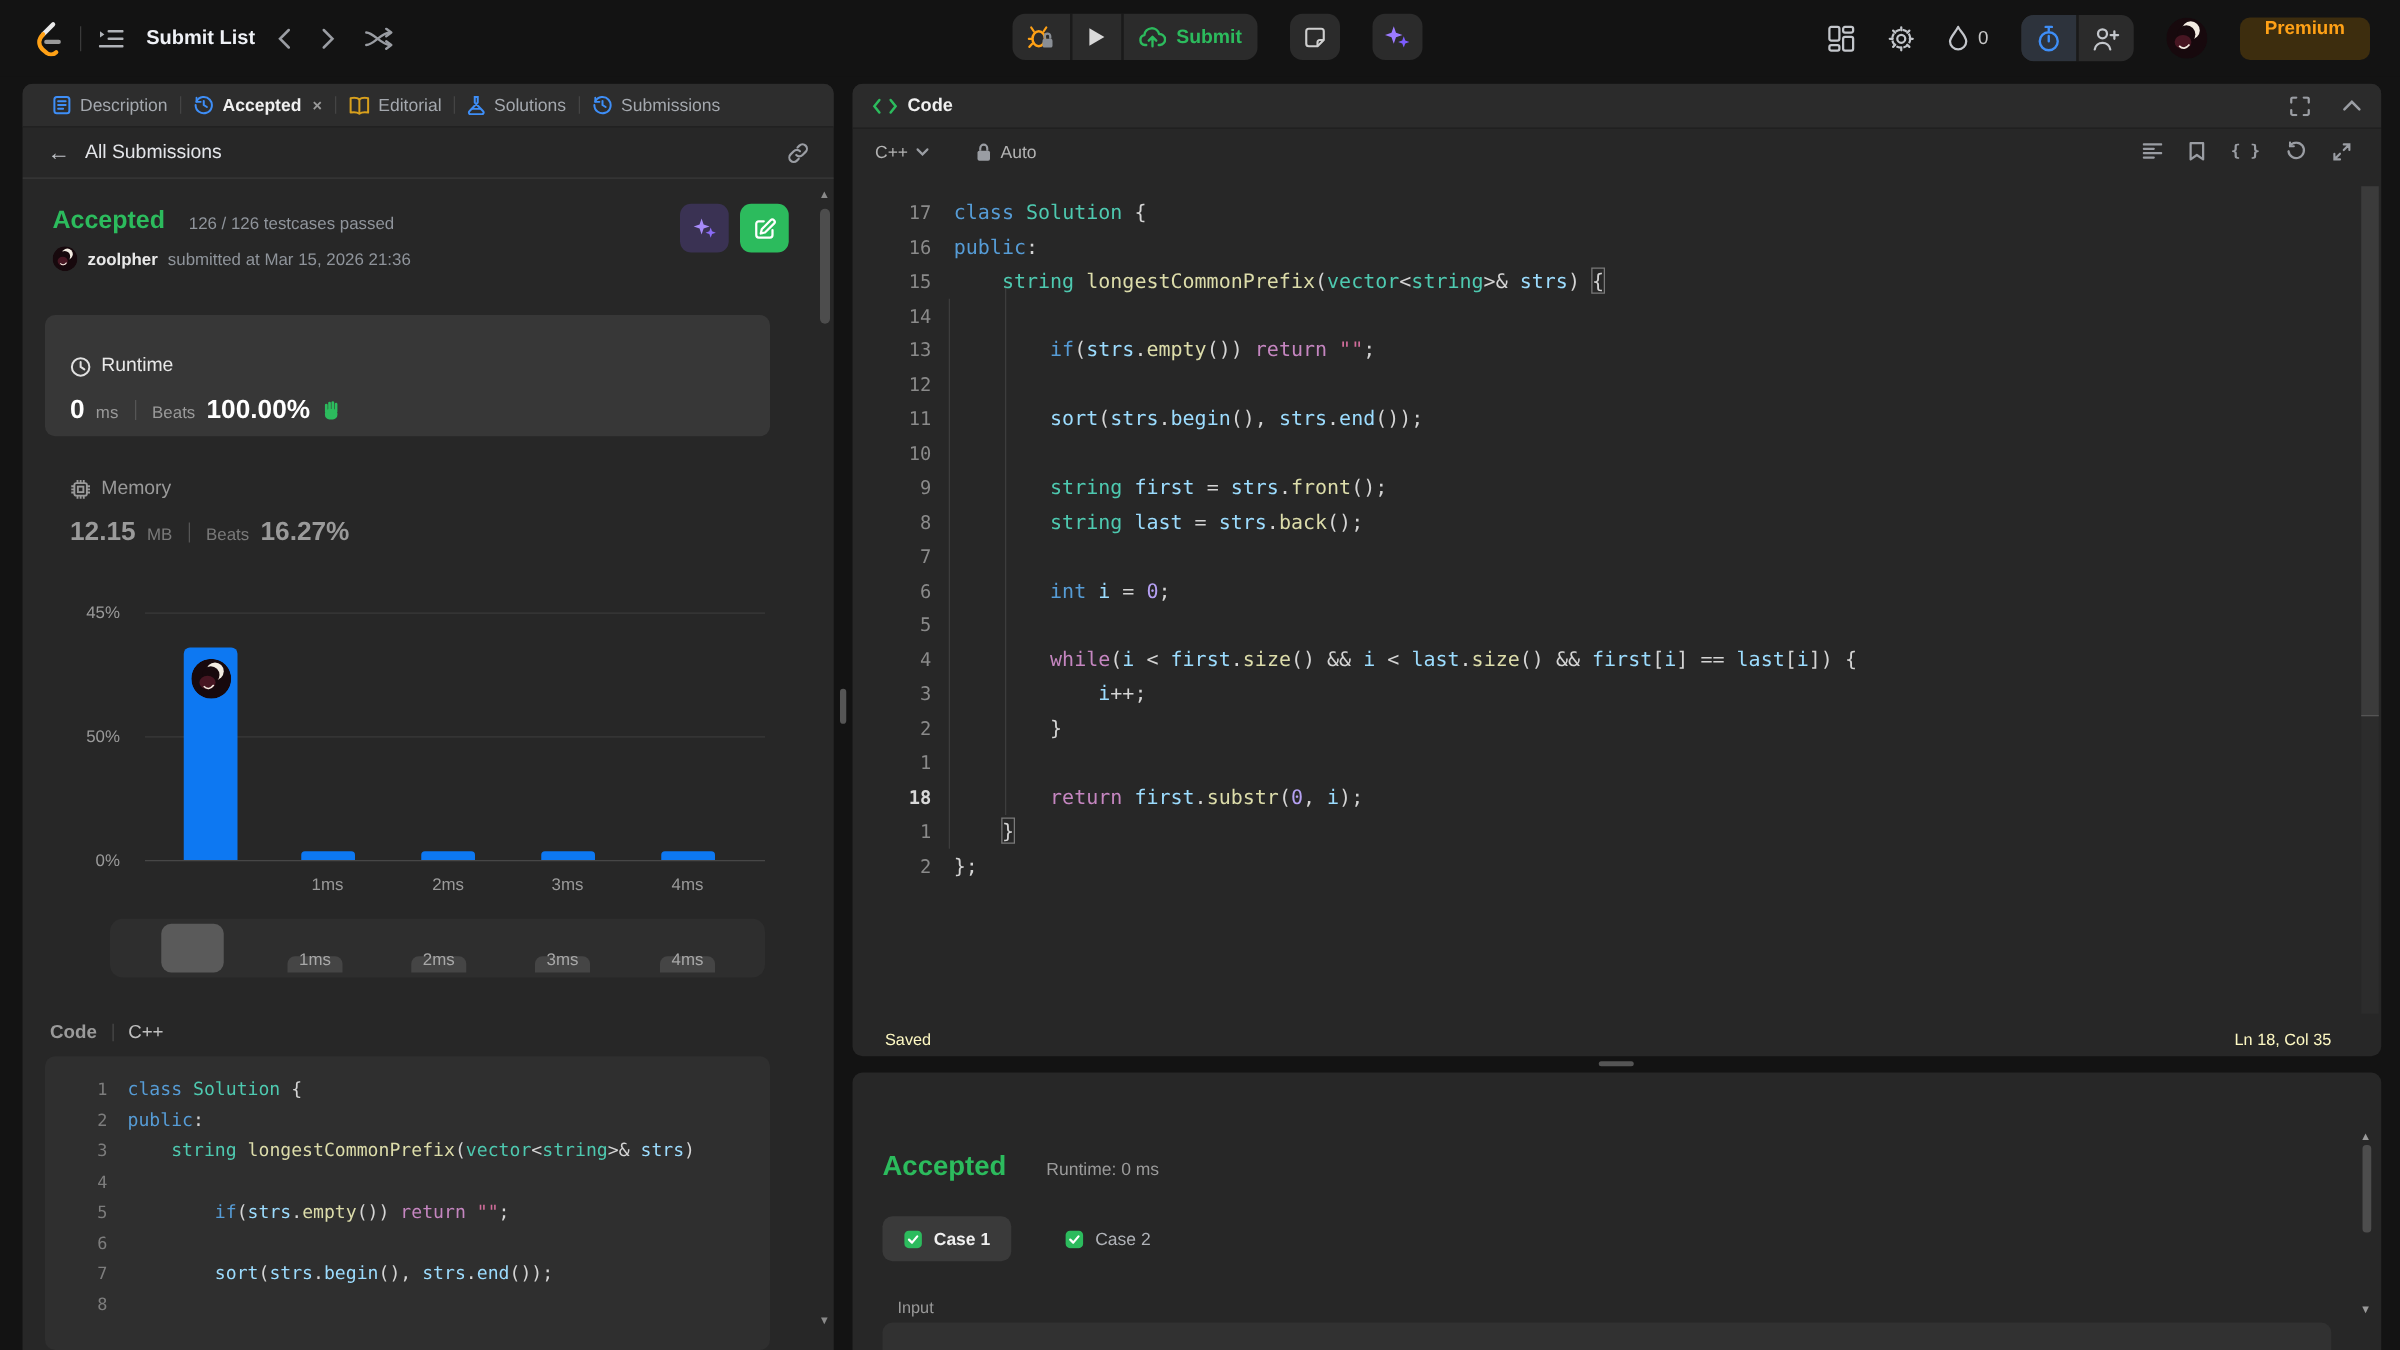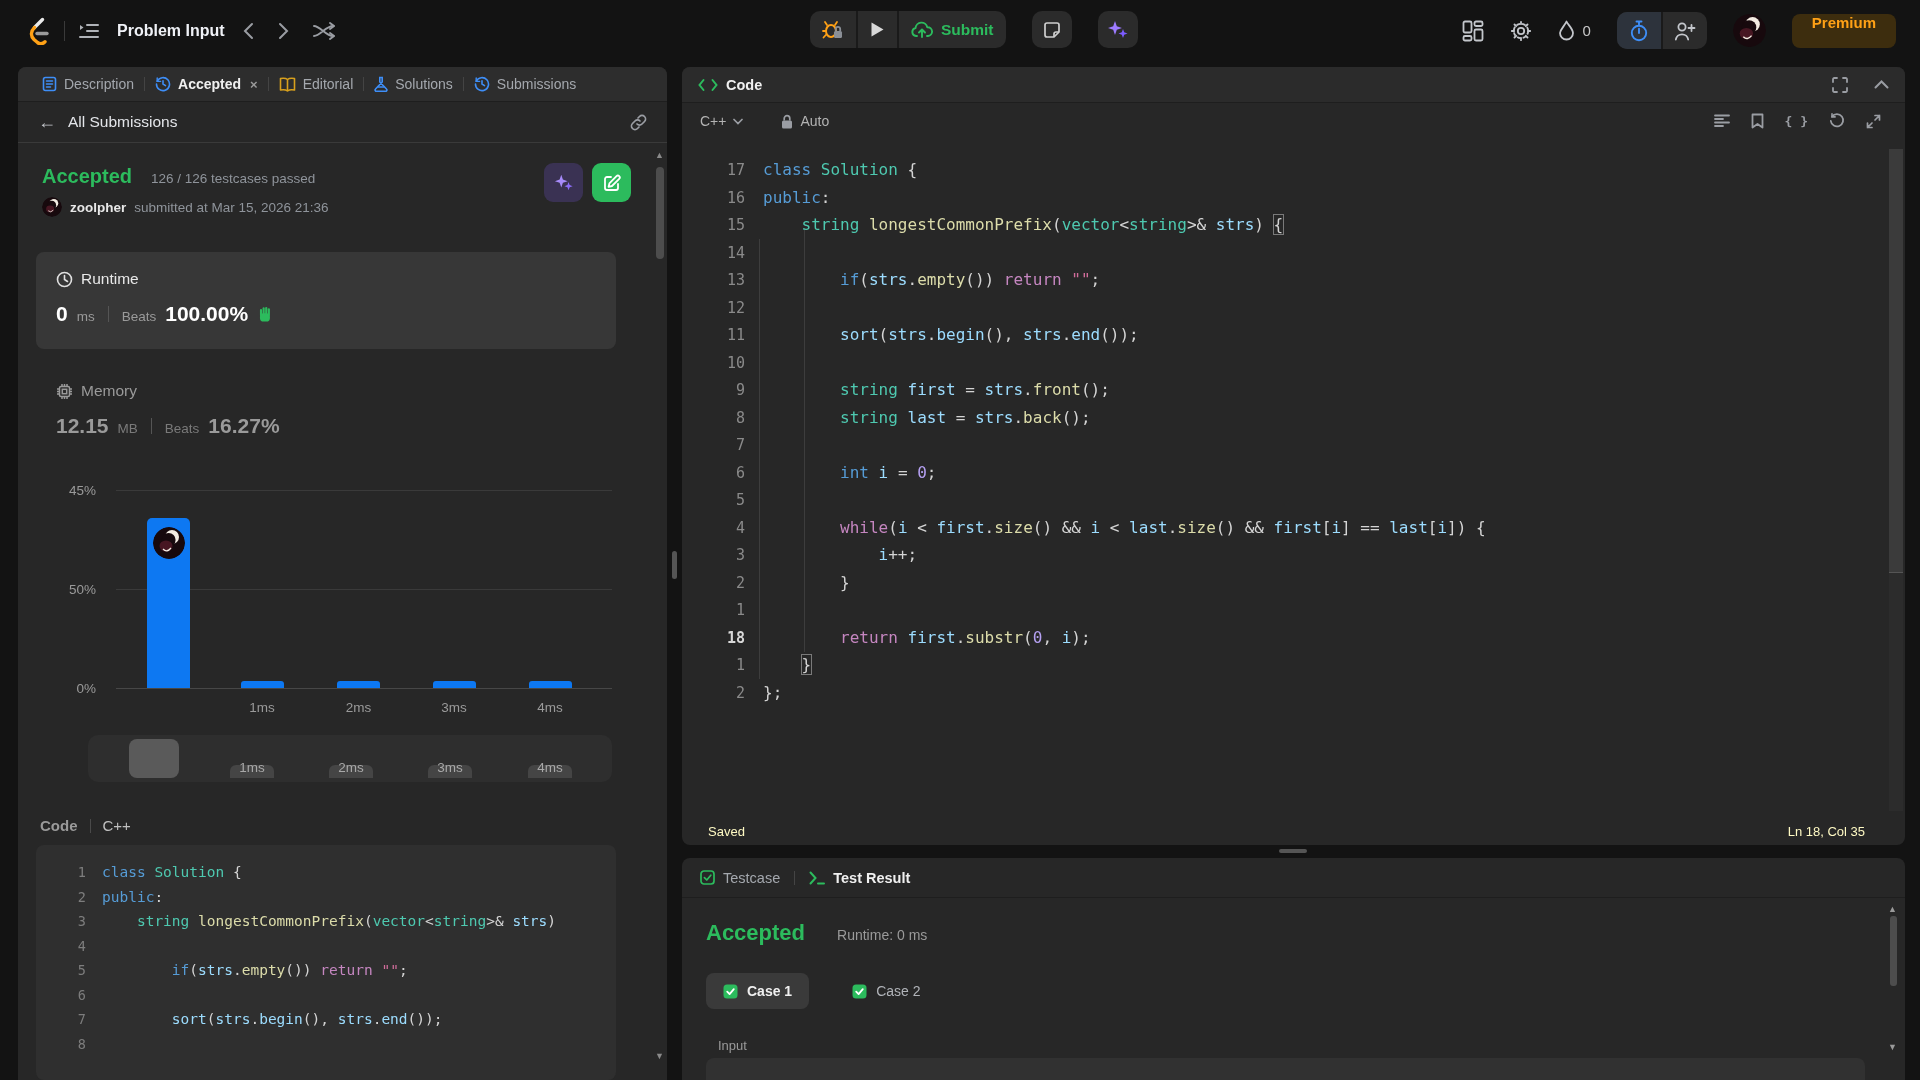--- a/index.html
+++ b/index.html
@@ -48,21 +48,21 @@
 
   .res-status { position:absolute; left:24px; top:98px; font-size:20px; font-weight:700; color:#2cbb5d; }
   .res-tc { position:absolute; left:133px; top:104px; font-size:13.5px; color:#8f949b; }
   .btn-ai { position:absolute; left:526px; top:96px; width:39px; height:39px; border-radius:9px; background:#3a3253; display:flex; align-items:center; justify-content:center; cursor:pointer; }
   .btn-edit { position:absolute; left:574px; top:96px; width:39px; height:39px; border-radius:9px; background:#2cbb5d; display:flex; align-items:center; justify-content:center; cursor:pointer; }
   .user-row { position:absolute; left:24px; top:130px; display:flex; align-items:center; gap:8px; font-size:13.5px; }
   .user-name { color:#e8e8e8; font-weight:700; }
   .user-sub { color:#8f949b; }
   .u-avatar { width:20px; height:20px; border-radius:50%; overflow:hidden; }
 
-  .rt-card { position:absolute; left:18px; top:185px; width:580px; height:97px; background:#373737; border-radius:8px; padding:18px 20px; }
+  .rt-card { position:absolute; left:18px; top:185px; width:580px; height:97px; background:#373737; border-radius:8px; padding:32px 20px; }
   .card-title { display:flex; align-items:center; gap:8px; font-size:15.5px; color:#e8e8e8; }
   .card-vals { display:flex; align-items:baseline; gap:9px; margin-top:14px; }
   .v-big { font-size:21px; font-weight:700; color:#fff; }
   .v-unit { font-size:13.5px; color:#9a9a9a; }
   .v-div { width:1px; height:16px; background:#555; align-self:center; margin:0 4px; }
   .mem-block { position:absolute; left:18px; top:305px; width:580px; padding:10px 20px; }
   .mem-block .card-title { color:#9a9a9a;text-align:right; }
   .mem-block .v-big { color:#9a9a9a; }
   .mem-block .v-unit, .mem-block .v-div { color:#7a7a7a; }
 
@@ -145,21 +145,21 @@
         <path d="M11 16.5 L21 16.5" stroke="#9a9a9a" stroke-width="3.4"></path>
       </svg>
     </span>
     <span class="tb-sep"></span>
     <button class="iconbtn">
       <svg width="20" height="18" viewBox="0 0 20 18" stroke="#b0b3b8" stroke-width="2" fill="none" stroke-linecap="round">
         <path d="M1 3 L4.5 5.5 L1 8" fill="#b0b3b8" stroke="none"></path>
         <path d="M8 3 H19 M8 9 H19 M1 15 H19"></path>
       </svg>
     </button>
-    <span class="pl-label">Problem Input</span>
+    <span class="pl-label">Submit List</span>
     <button class="iconbtn">
       <svg width="11" height="18" viewBox="0 0 11 18" stroke="#9a9da3" stroke-width="2" fill="none" stroke-linecap="round">
           <path d="M9 2 L2 9 L9 16"></path>
         </svg>
     </button>
     <button class="iconbtn" style="margin-left:10px;">
       <svg width="11" height="18" viewBox="0 0 11 18" stroke="#9a9da3" stroke-width="2" fill="none" stroke-linecap="round">
           <path d="M2 2 L9 9 L2 16"></path>
         </svg>
     </button>
@@ -551,36 +551,20 @@
       </div>
   </div>
 
   <div class="ed-foot">
     <span>Saved</span>
     <span class="right">Ln 18, Col 35</span>
   </div>
 </div>
 
 <div class="cpanel">
-  <div class="c-head">
-    <span class="c-tab">
-      <svg width="15" height="15" viewBox="0 0 15 15" fill="none" stroke="#2cbb5d" stroke-width="1.7" stroke-linecap="round" stroke-linejoin="round">
-        <rect x="1" y="1" width="13" height="13" rx="3"></rect>
-          <path d="M4.4 7.6 L6.8 10 L10.8 5.2"></path>
-      </svg>
-      <span>Testcase</span>
-    </span>
-    <span class="c-div"></span>
-    <span class="c-tab active">
-      <svg width="16" height="14" viewBox="0 0 16 14" fill="none" stroke="#2cbb5d" stroke-width="2" stroke-linecap="round">
-        <path d="M1.5 1.5 L6.5 7 L1.5 12.5 M9 12.5 H15"></path>
-      </svg>
-      <span>Test Result</span>
-    </span>
-  </div>
   <div class="c-status">
     <span class="c-accepted">Accepted</span>
     <span class="c-runtime">Runtime: 0 ms</span>
   </div>
   <div class="c-cases" id="c-cases">
       <span class="case-pill active">
         <span>
           <svg width="15" height="15" viewBox="0 0 15 15">
             <rect x="0.5" y="0.5" width="14" height="14" rx="3.5" fill="#2cbb5d"></rect>
             <path d="M4.2 7.7 L6.6 10.1 L10.8 5.1" fill="none" stroke="#fff" stroke-width="1.8" stroke-linecap="round" stroke-linejoin="round"></path>

